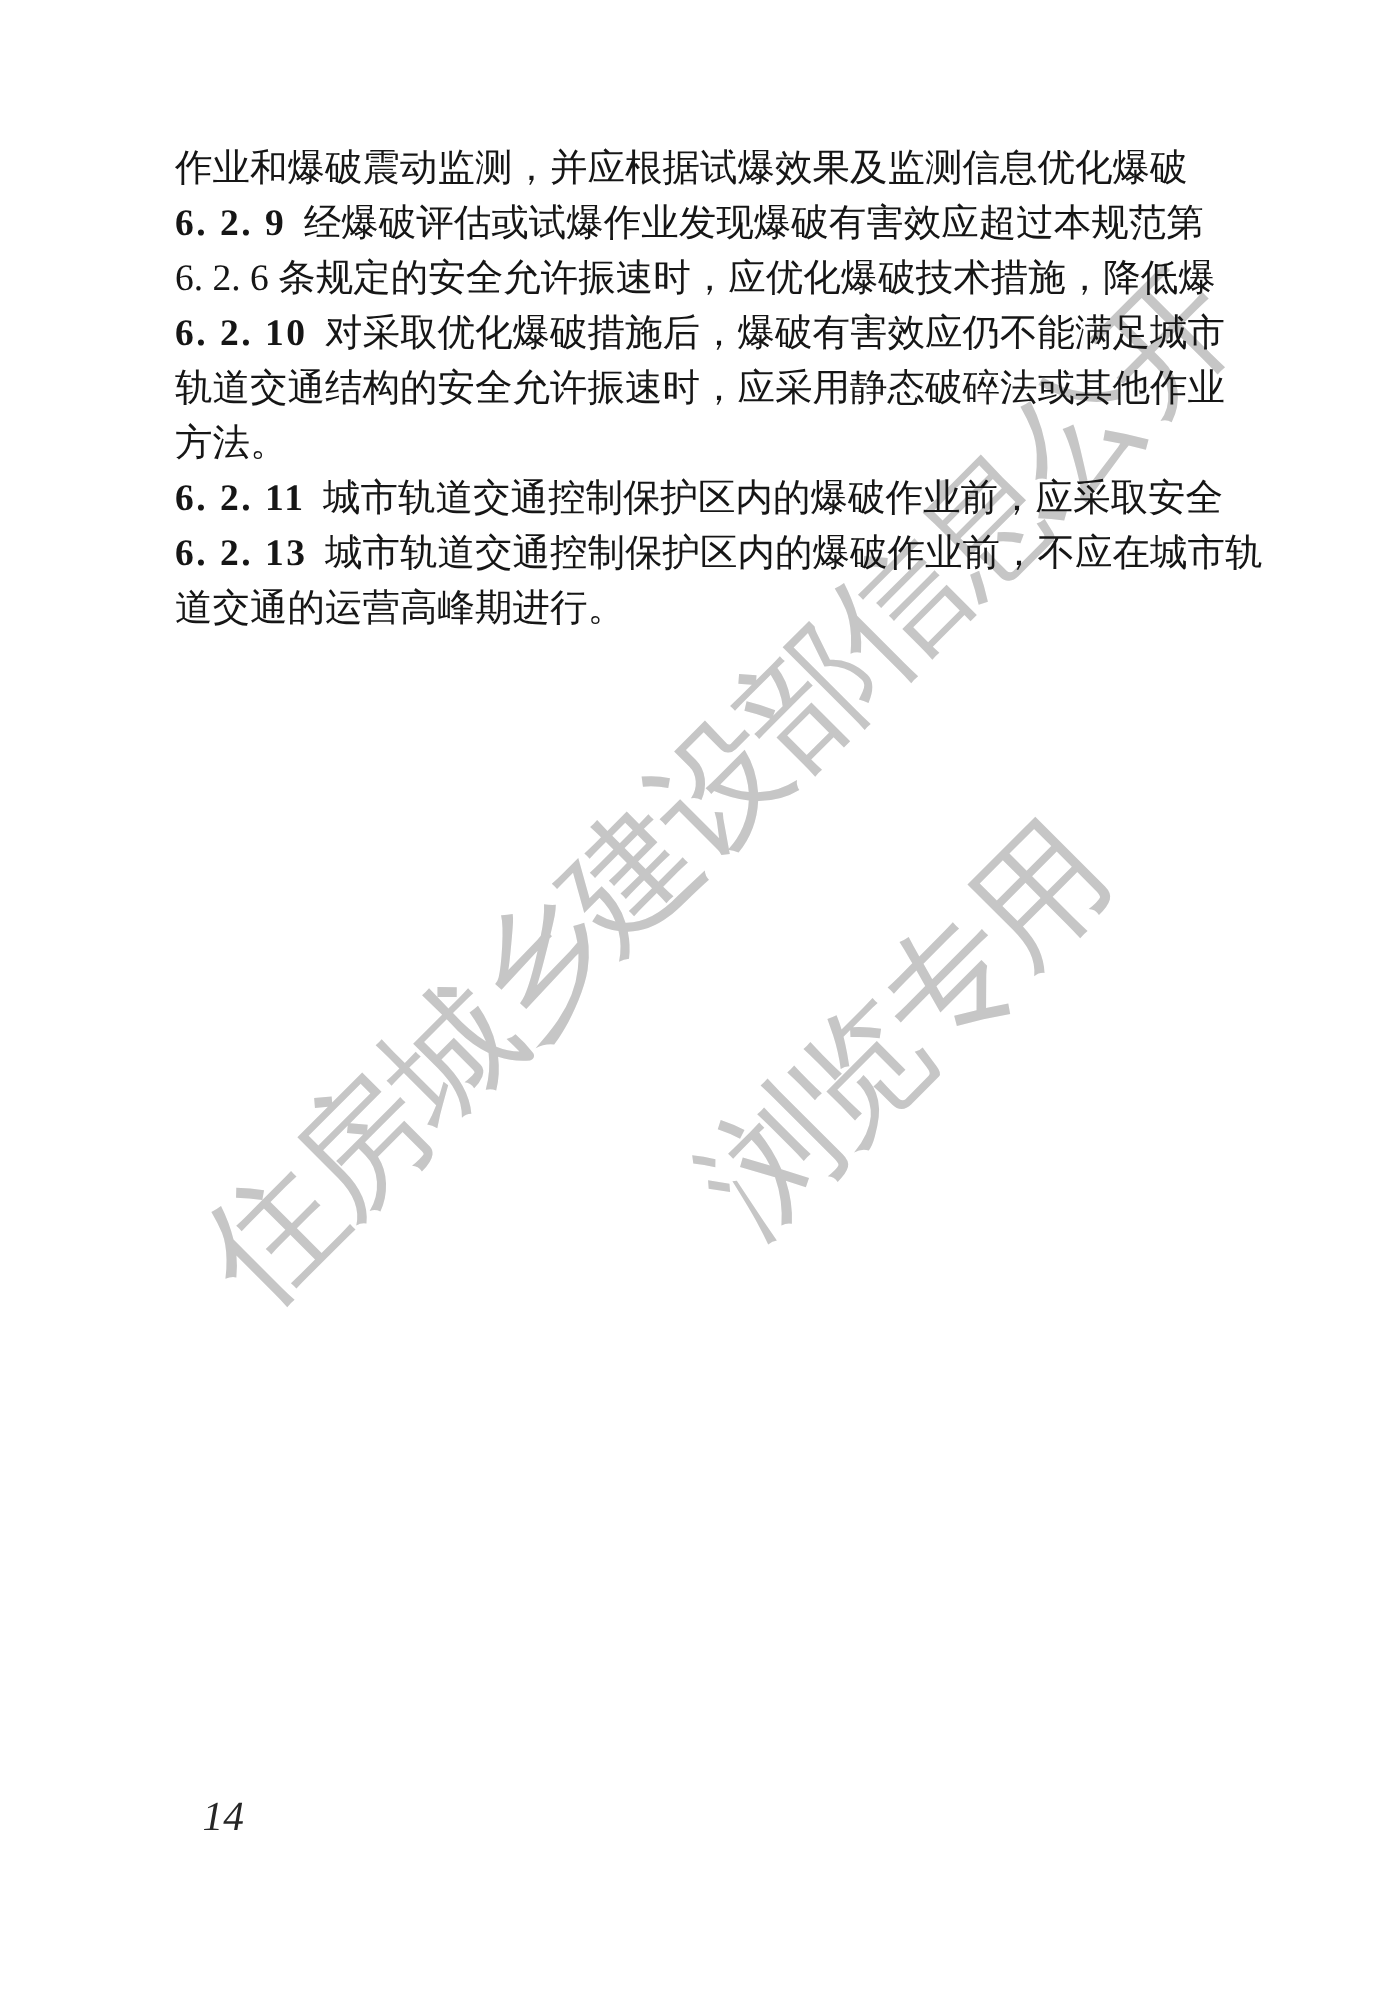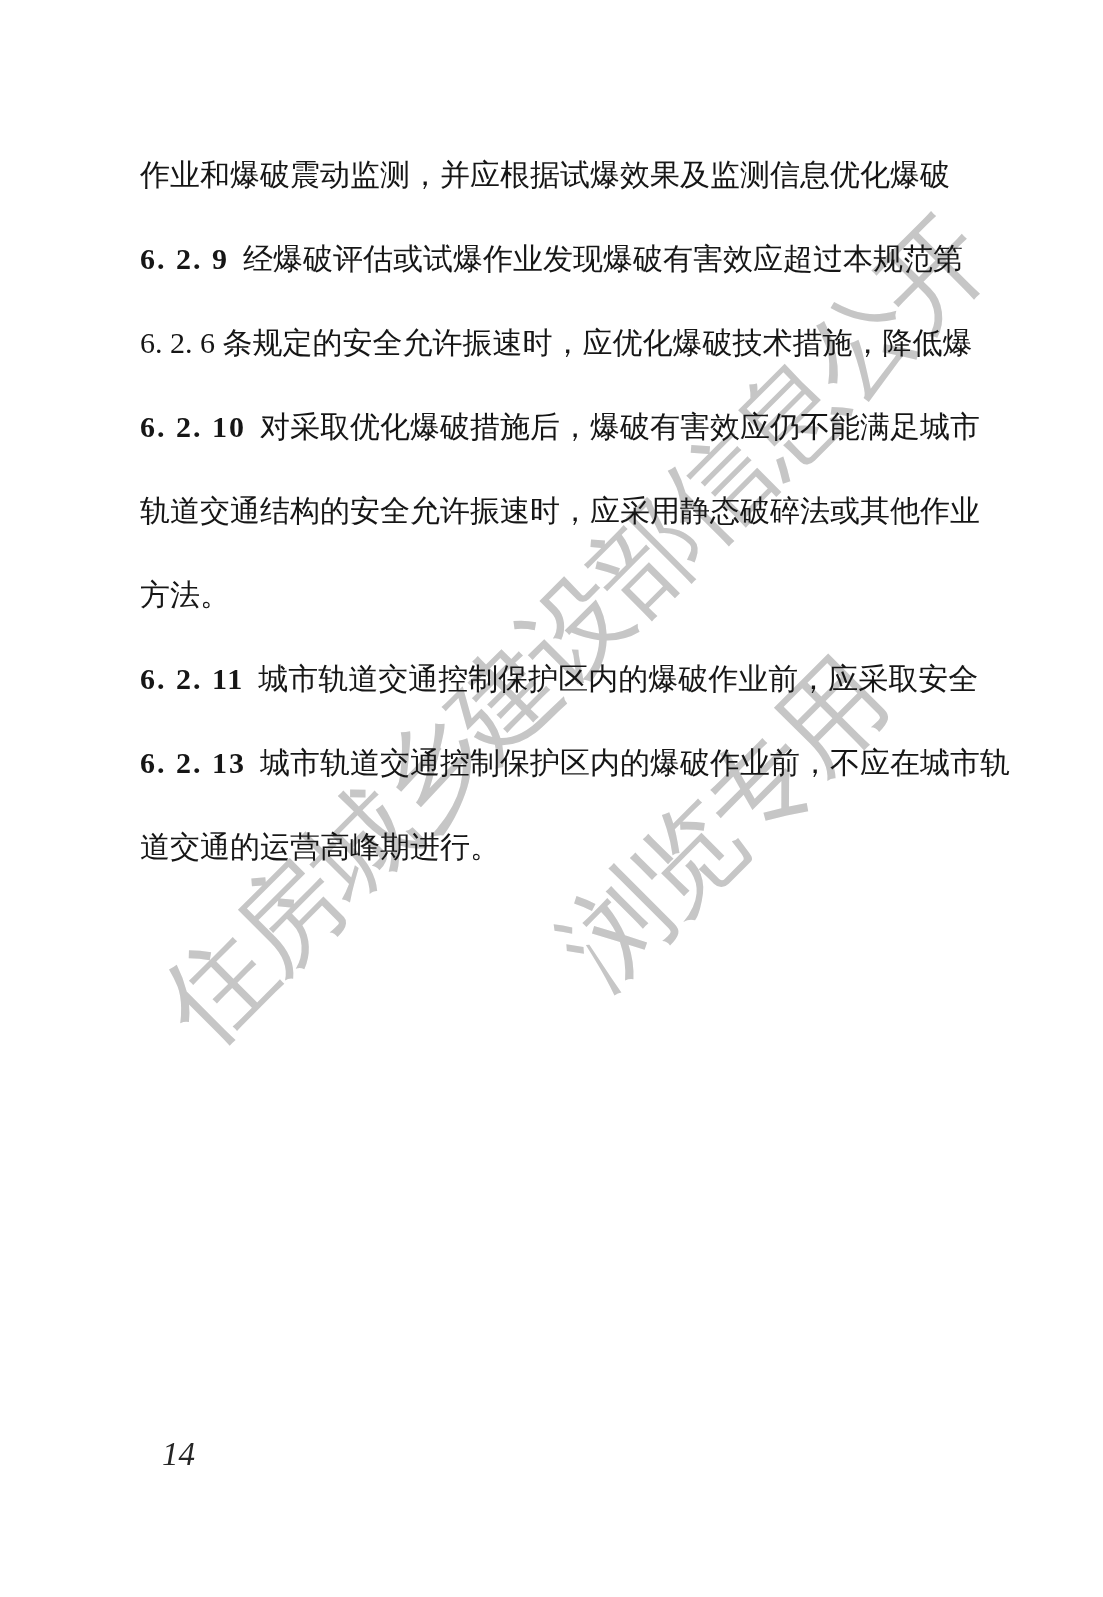--- a/index.html
+++ b/index.html
@@ -37,21 +37,21 @@
   .text-block {
     position: absolute;
     left: 140px;
     top: 113px;
     width: 812px;
     z-index: 1;
     color: var(--text-color);
     font-size: 30px;
     line-height: 44px;
   }
-  .text-line { white-space: nowrap; margin-top: 40px; }
+  .text-line { white-space: nowrap; }
   .clause-num {
     font-weight: bold;
     letter-spacing: 2px;
     margin-right: 14px;
   }
   .page-number {
     position: absolute;
     left: 162px;
     top: 1436px;
     z-index: 1;

